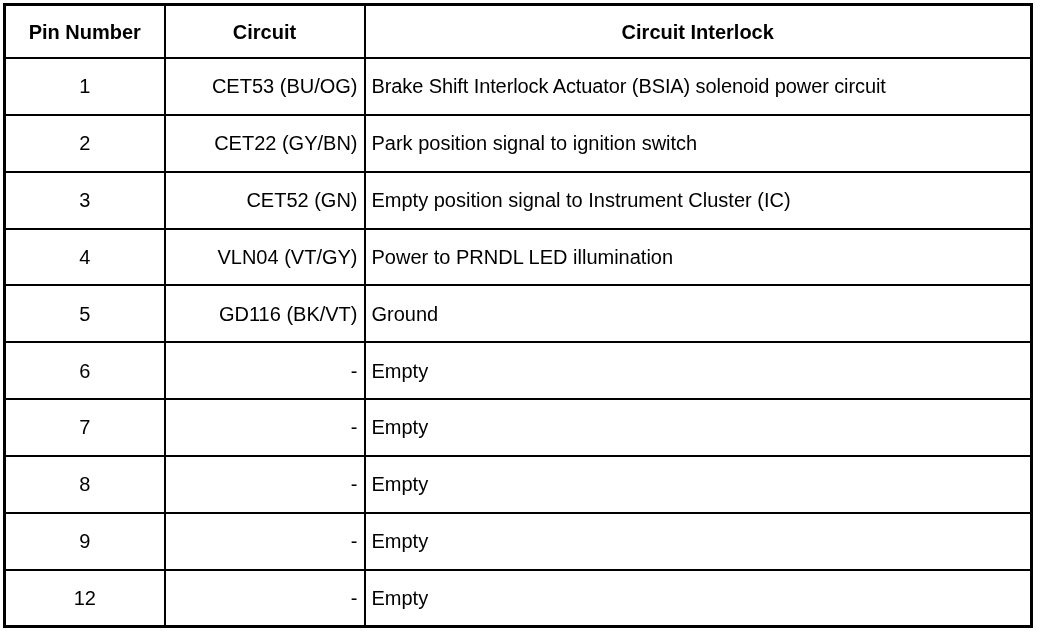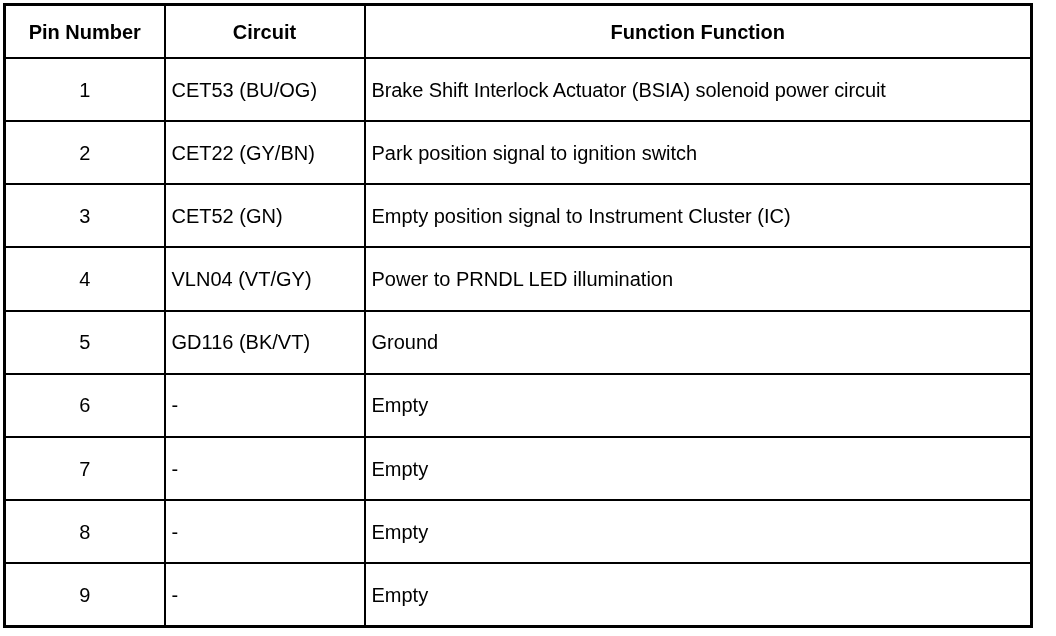--- a/index.html
+++ b/index.html
@@ -53,41 +53,41 @@
   table.pinout thead th {
     font-weight: bold;
     text-align: center;
     height: 51px;
     font-size: 20px;
   }
 
   table.pinout tbody tr { height: 47px; }
 
   td.pin      { text-align: center; }
-  td.circuit  { text-align: left; }
+  td.circuit  { text-align: right; }
   td.function { text-align: left; padding-left: 7px; }
 
   
   tbody tr:first-child td.function { letter-spacing: -0.1px; }
 </style>
 </head>
 <body>
 
 <div id="pinout-table-wrap">
   <table class="pinout">
     <colgroup>
       <col class="c-pin">
       <col class="c-circuit">
       <col class="c-function">
     </colgroup>
     <thead>
       <tr>
         <th class="pin">Pin Number</th>
         <th class="circuit">Circuit</th>
-        <th class="function">Function Function</th>
+        <th class="function">Circuit Interlock</th>
       </tr>
     </thead>
     <tbody id="pinout-body">
         <tr>
           <td class="pin">1</td>
           <td class="circuit">CET53 (BU/OG)</td>
           <td class="function">Brake Shift Interlock Actuator (BSIA) solenoid power circuit</td>
         </tr>
         <tr>
           <td class="pin">2</td>
@@ -122,15 +122,20 @@
         <tr>
           <td class="pin">8</td>
           <td class="circuit">-</td>
           <td class="function">Empty</td>
         </tr>
         <tr>
           <td class="pin">9</td>
           <td class="circuit">-</td>
           <td class="function">Empty</td>
         </tr>
+        <tr>
+          <td class="pin">12</td>
+          <td class="circuit">-</td>
+          <td class="function">Empty</td>
+        </tr>
       </tbody>
   </table>
 </div>
 
 </body></html>

